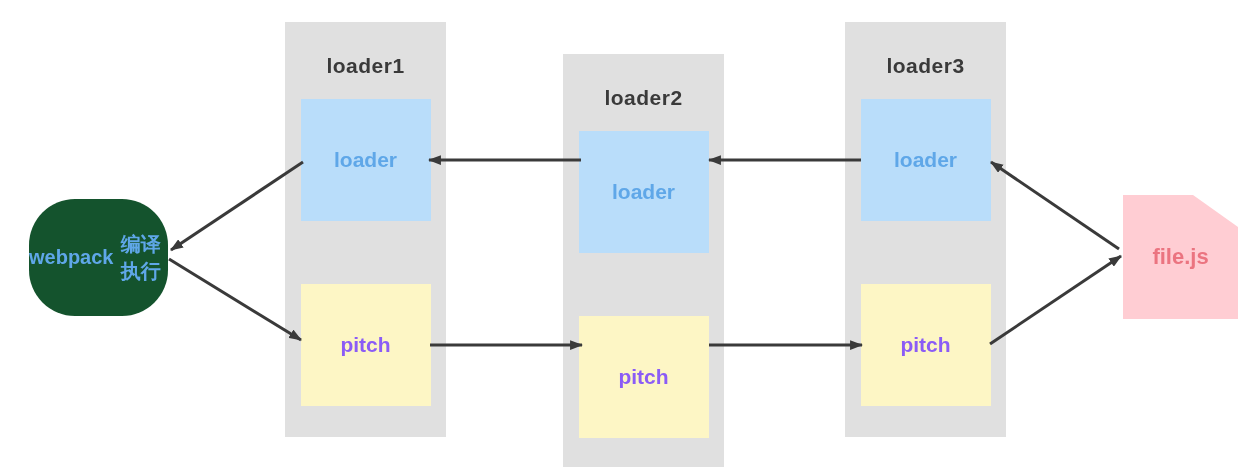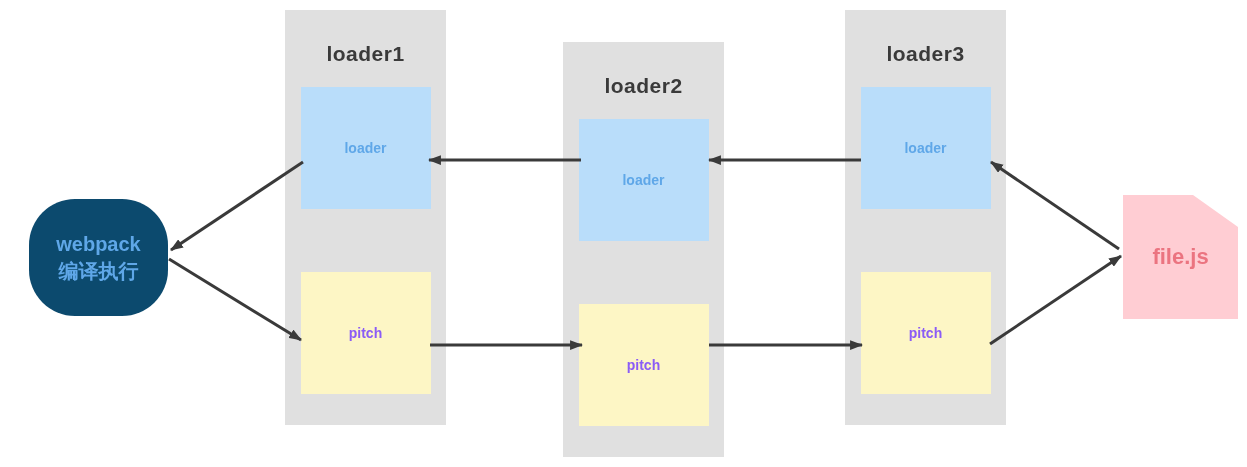--- a/index.html
+++ b/index.html
@@ -15,36 +15,36 @@
     background: #ffffff;
     overflow: hidden;
   }
   
   .webpack-node {
     position: absolute;
     left: 29px;
     top: 199px;
     width: 139px;
     height: 117px;
-    background: #0c4a6e;
+    background: #14532d;
     border-radius: 46px;
     display: flex;
-    flex-direction: column;
+    flex-direction: row;
     align-items: center;
     justify-content: center;
     color: #5fa7e8;
     font-weight: bold;
     font-size: 20px;
     line-height: 27px;
     text-align: center;
   }
   
   .loader-column {
     position: absolute;
-    top: 10px;
+    top: 22px;
     width: 161px;
     height: 415px;
     background: #e0e0e0;
   }
   .col-1 { left: 285px; }
   .col-2 { left: 563px; margin-top: 32px; }
   .col-3 { left: 845px; }
   .column-title {
     position: absolute;
     top: 32px;
@@ -58,21 +58,21 @@
   }
   .inner-box {
     position: absolute;
     left: 50%;
     transform: translateX(-50%);
     width: 130px;
     height: 122px;
     display: flex;
     align-items: center;
     justify-content: center;
-    font-size: 14px;
+    font-size: 21px;
     font-weight: bold;
   }
   .loader-box {
     top: 77px;
     background: #b9ddfa;
     color: #5fa7e8;
   }
   .pitch-box {
     top: 262px;
     background: #fdf6c5;

